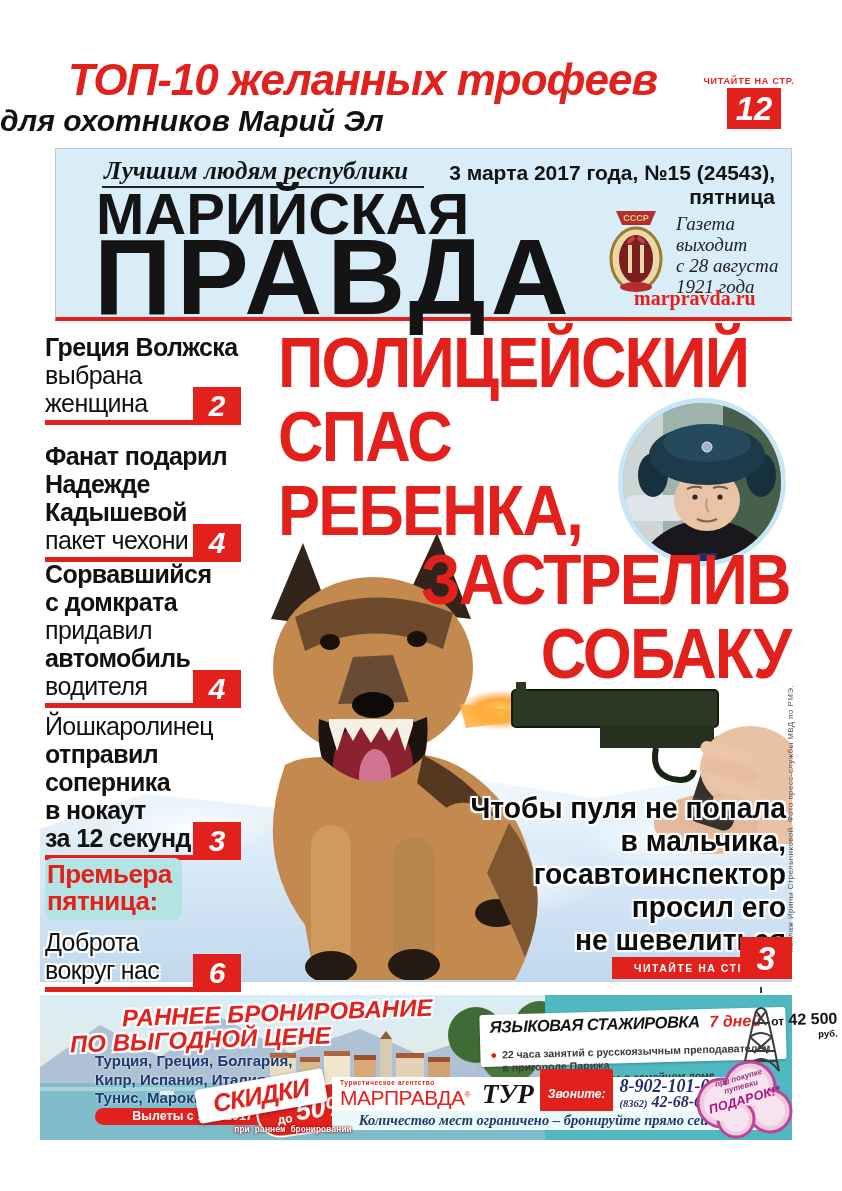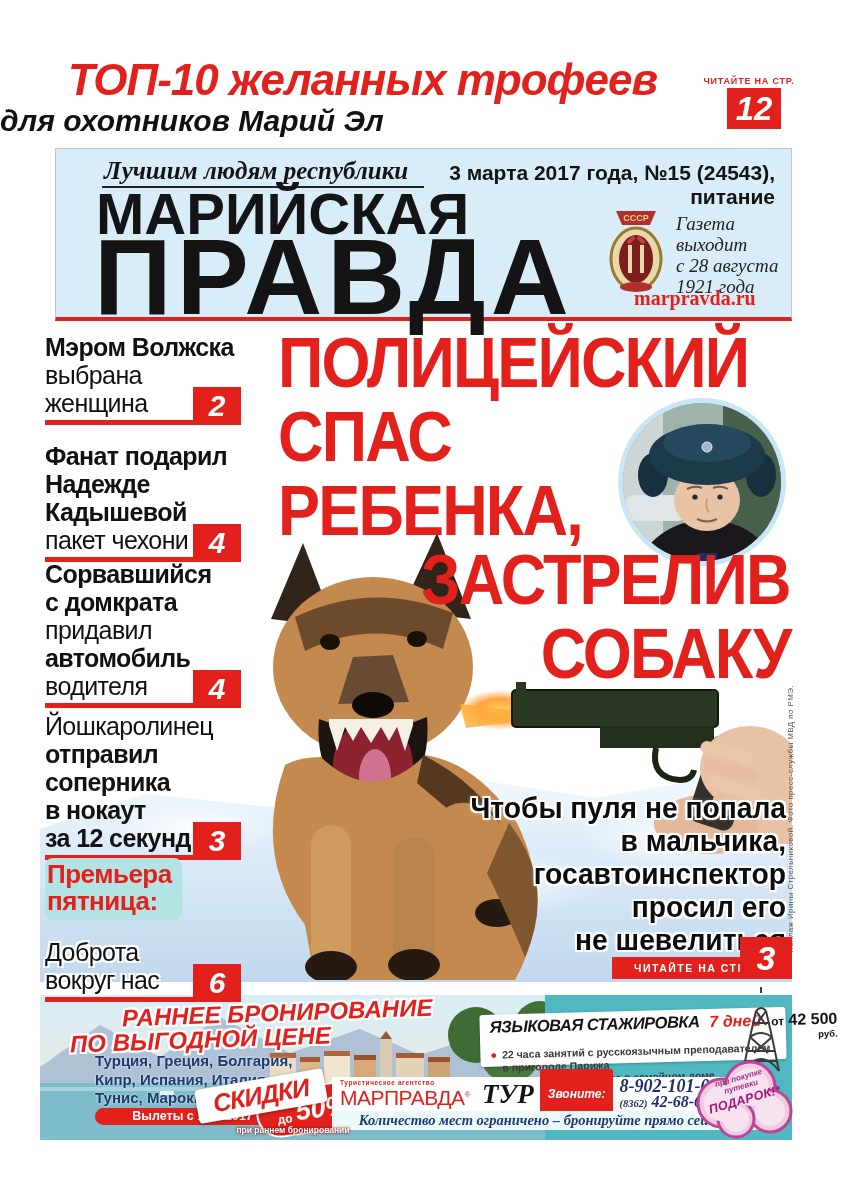--- a/index.html
+++ b/index.html
@@ -53,39 +53,39 @@
   .read-badge{position:absolute;left:700px;top:612px;width:52px;height:42px;background:var(--red);z-index:4;color:#fff;font-size:34px;font-weight:bold;font-style:italic;text-align:center;line-height:42px;}
   .credit{position:absolute;right:-3px;top:360px;z-index:3;writing-mode:vertical-rl;transform:rotate(180deg);font-size:8px;color:#555;letter-spacing:.4px;}
 
   
   .sb-item{position:absolute;left:5px;width:196px;z-index:4;}
   .sb-line{font-size:25px;line-height:28px;color:var(--ink);letter-spacing:-.6px;white-space:nowrap;}
   .sb-line.b{font-weight:bold;}
   .sb-line.outline{text-shadow:-2px -2px 0 #fff,2px -2px 0 #fff,-2px 2px 0 #fff,2px 2px 0 #fff;}
   .sb-rule{height:5px;background:var(--red);margin-top:3px;}
   .sb-badge{position:absolute;right:0;bottom:0;width:48px;height:38px;background:var(--red);color:#fff;font-size:30px;font-weight:bold;font-style:italic;text-align:center;line-height:38px;}
-  .premiere-label{display:inline-block;background:var(--cyan);border-radius:8px;padding:3px 10px 5px 2px;margin-bottom:18px;}
+  .premiere-label{display:inline-block;background:var(--cyan);border-radius:8px;padding:3px 10px 5px 2px;margin-bottom:8px;}
   .premiere-label div{font-size:26px;line-height:27px;font-weight:bold;color:var(--red);letter-spacing:-.5px;}
 
   
   .ad{position:absolute;left:40px;top:995px;width:752px;height:145px;}
   .ad-photo{position:absolute;left:0;top:0;width:505px;height:145px;}
   .ad-teal{position:absolute;left:505px;top:0;width:247px;height:145px;background:var(--teal);}
   .promo{position:absolute;z-index:3;font-weight:bold;font-style:italic;color:var(--red);font-size:24px;white-space:nowrap;transform:rotate(-2deg);
     text-shadow:-2px -2px 0 #fff,2px -2px 0 #fff,-2px 2px 0 #fff,2px 2px 0 #fff,0 2px 0 #fff,0 -2px 0 #fff;}
   .promo1{left:82px;top:4px;}
   .promo2{left:30px;top:31px;}
   .countries{position:absolute;left:55px;top:57px;z-index:3;}
   .countries div{font-size:15px;line-height:18.5px;font-weight:bold;color:var(--navy);text-shadow:0 0 3px rgba(255,255,255,.8);}
   .departures{position:absolute;left:55px;top:113px;width:206px;height:17px;z-index:3;background:var(--red);border-radius:9px;color:#fff;font-size:12.5px;font-weight:bold;text-align:center;line-height:17px;}
   .skidki-ribbon{position:absolute;left:156px;top:84px;width:130px;height:34px;z-index:4;background:#fff;border-radius:4px;transform:rotate(-10deg);box-shadow:0 1px 4px rgba(0,0,0,.35);color:var(--red);font-size:25px;font-weight:bold;font-style:italic;text-align:center;line-height:33px;letter-spacing:-1px;}
   .skidki-blob{position:absolute;left:218px;top:92px;width:110px;height:44px;z-index:3;background:var(--red);border-radius:22px;transform:rotate(-8deg);box-shadow:0 0 0 2px #fff;color:#fff;display:flex;align-items:center;justify-content:center;gap:4px;}
   .skidki-blob .pre{font-size:12px;font-weight:bold;margin-top:12px;}
   .skidki-blob .val{font-size:27px;font-weight:bold;font-style:italic;}
-  .skidki-note{position:absolute;left:168px;top:130px;width:170px;z-index:4;text-align:center;font-size:8.5px;font-weight:bold;color:#fff;text-shadow:0 0 2px #8c0f0f,0 0 3px #8c0f0f;}
+  .skidki-note{position:absolute;left:168px;top:130px;width:170px;z-index:4;text-align:center;font-size:8.5px;font-weight:bold;color:#fff;text-shadow:0 0 2px #8c0f0f,0 0 3px #8c0f0f;font-family:Liberation Mono, monospace;}
   .lang{position:absolute;left:440px;top:16px;width:306px;height:52px;z-index:3;background:#fff;border-radius:3px;transform:rotate(-1.5deg);padding:3px 10px 0 10px;box-shadow:0 1px 3px rgba(0,0,0,.25);}
   .lang-row{display:flex;align-items:baseline;gap:10px;}
   .lang-title{font-size:16.5px;font-weight:bold;font-style:italic;color:#141414;letter-spacing:-.5px;white-space:nowrap;}
   .lang-days{font-size:16px;font-weight:bold;font-style:italic;color:var(--red);white-space:nowrap;}
   .lang-price{margin-left:auto;text-align:right;line-height:13px;white-space:nowrap;}
   .lang-price .p1{font-size:12px;font-weight:bold;color:#141414;}
   .lang-price .p2{font-size:16px;font-weight:bold;color:#141414;}
   .lang-price .p3{display:block;font-size:9.5px;font-weight:bold;color:#141414;}
   .lang-b{display:flex;gap:5px;font-size:10.5px;line-height:13px;font-weight:bold;color:#3a3a3a;}
   .lang-b .dot{color:var(--red);font-size:11px;}
@@ -115,21 +115,21 @@
   <div class="banner-h1">ТОП-10 желанных трофеев</div>
   <div class="banner-h2">для охотников Марий Эл</div>
   <div class="banner-read">ЧИТАЙТЕ НА СТР.</div>
   <div class="banner-badge">12</div>
 
   <div class="masthead">
     <div class="slogan">Лучшим людям республики</div>
     <div class="mast-name1">МАРИЙСКАЯ</div>
     <div class="mast-name2">ПРАВДА</div>
     <div class="issue1">3 марта 2017 года, №15 (24543),</div>
-    <div class="issue2">питание</div>
+    <div class="issue2">пятница</div>
     <svg class="mast-badge" viewBox="0 0 56 84">
       <path d="M8,2 h40 l-6,14 h-28 z" fill="#b03030"></path>
       <text x="28" y="12" font-size="9" font-weight="bold" fill="#f0d080" text-anchor="middle">СССР</text>
       <ellipse cx="28" cy="50" rx="25" ry="31" fill="#e9d9a8" stroke="#9a7c2e" stroke-width="3"></ellipse>
       <ellipse cx="28" cy="50" rx="17" ry="24" fill="#7a1e1e"></ellipse>
       <path d="M22,36 v28 M34,36 v28" stroke="#e9d9a8" stroke-width="4"></path>
       <path d="M20,34 l6,-6 M36,34 l-6,-6" stroke="#c24040" stroke-width="4"></path>
       <ellipse cx="28" cy="78" rx="16" ry="5" fill="#b03030"></ellipse>
     </svg>
     <div class="since">
@@ -229,21 +229,21 @@
       <div>госавтоинспектор</div>
       <div>просил его</div>
       <div>не шевелиться</div>
     </div>
 
     <div class="read-bar">ЧИТАЙТЕ НА СТР.</div>
     <div class="read-badge">3</div>
     <div class="credit">Коллаж Ирины Стрельниковой. Фото пресс-службы МВД по РМЭ.</div>
 
     <div class="sb-item" style="top:8px">
-      <div class="sb-line b">Мэром Волжска</div>
+      <div class="sb-line b">Греция Волжска</div>
       <div class="sb-line">выбрана</div>
       <div class="sb-line">женщина</div>
       <div class="sb-rule"></div>
       <div class="sb-badge">2</div>
     </div>
 
     <div class="sb-item" style="top:117px">
       <div class="sb-line b">Фанат подарил</div>
       <div class="sb-line b">Надежде</div>
       <div class="sb-line b">Кадышевой</div>

